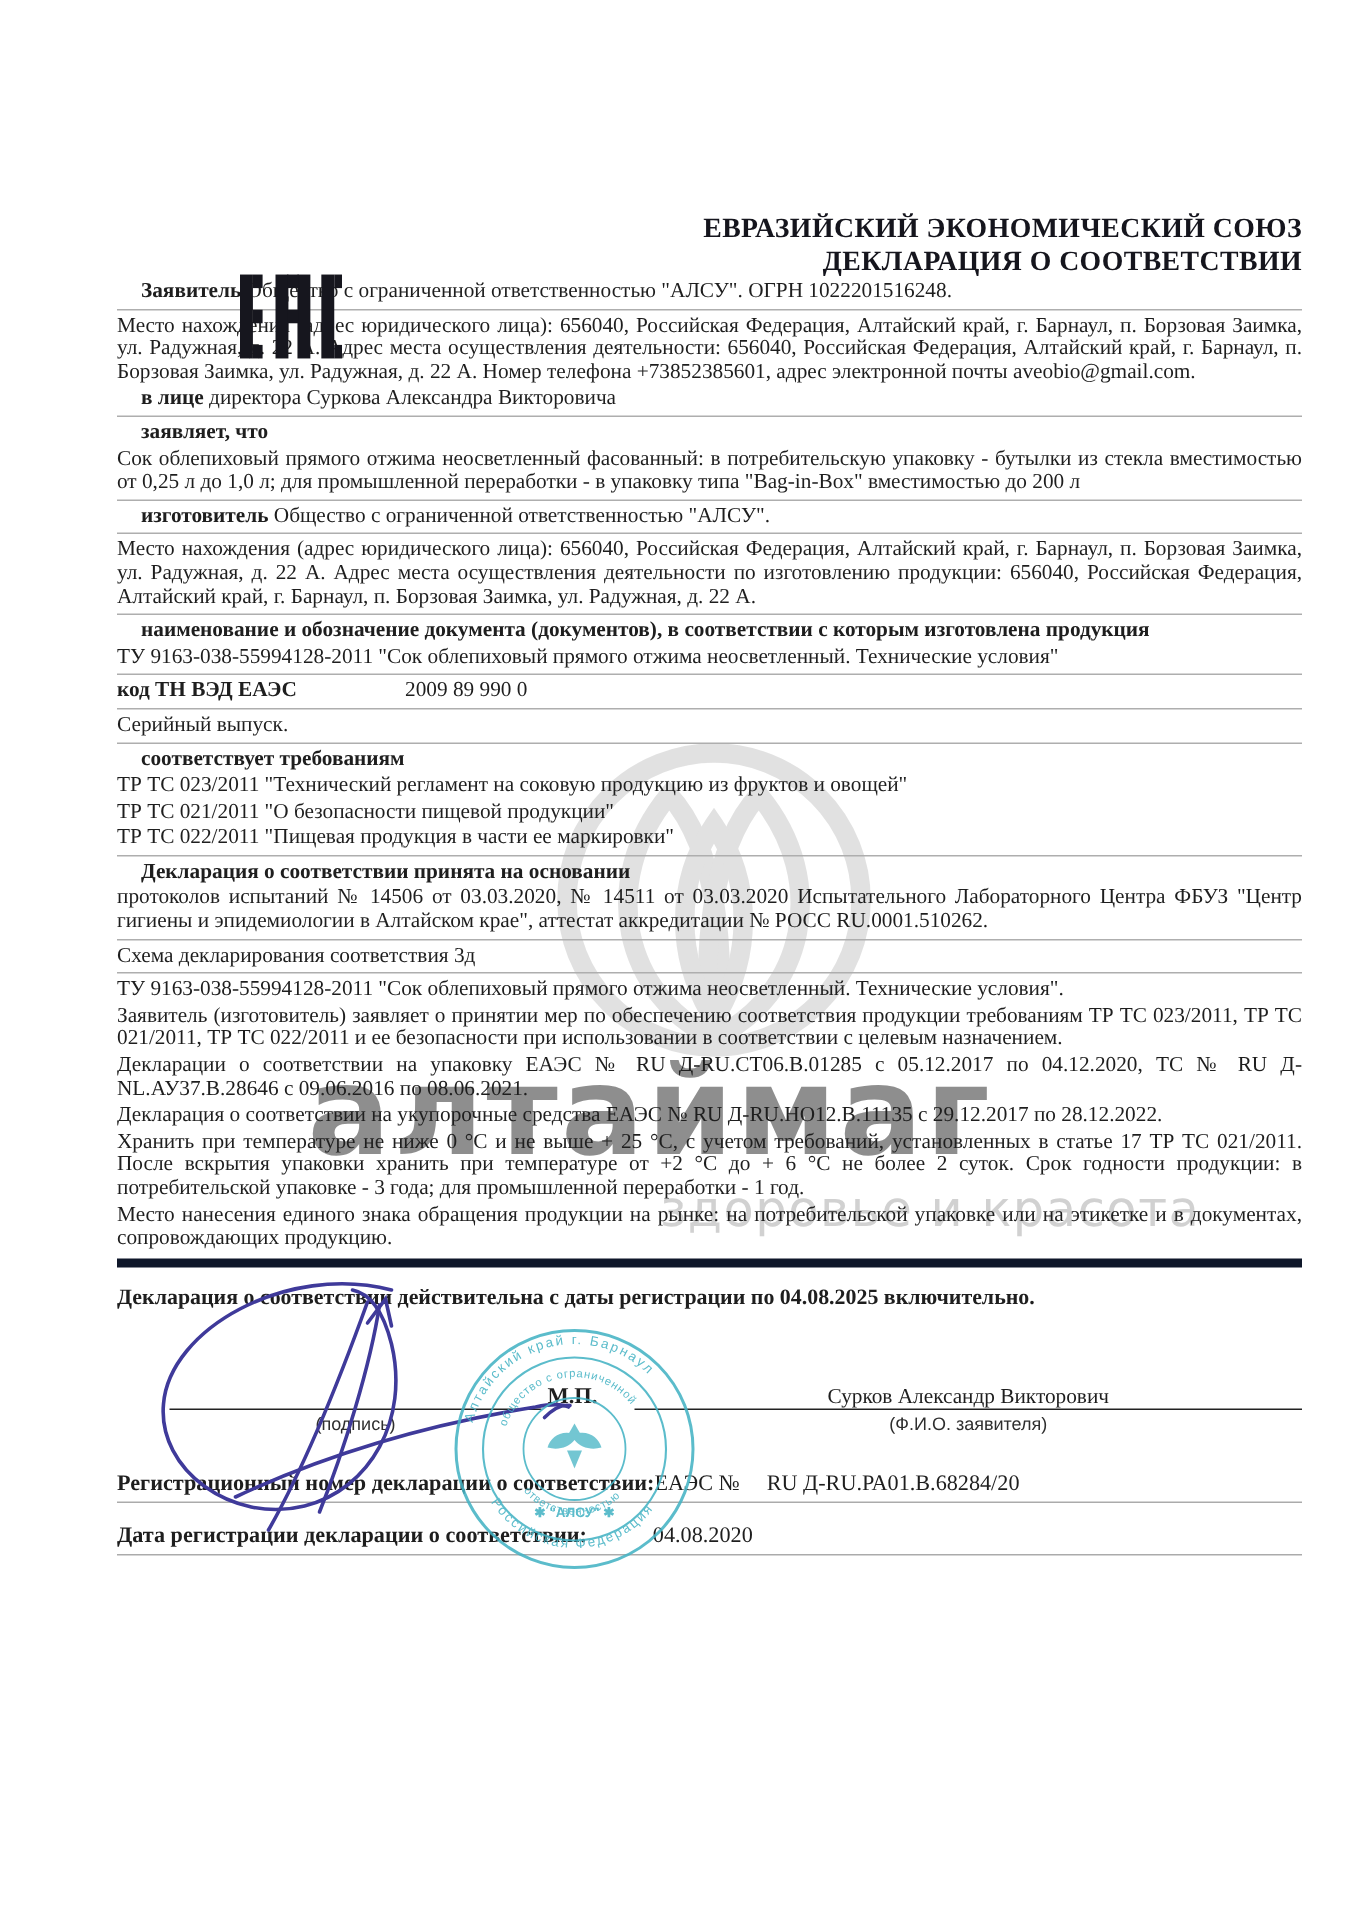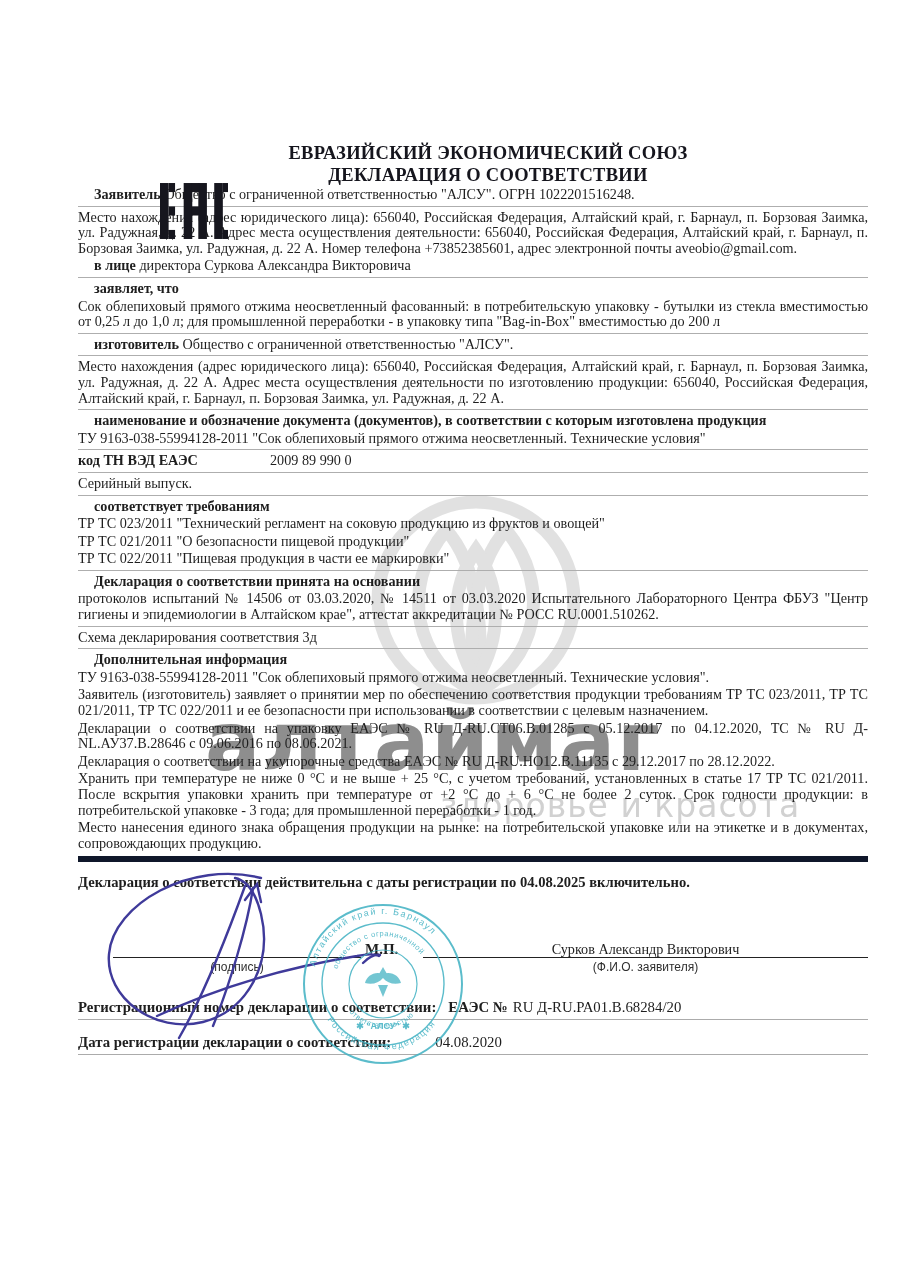--- a/index.html
+++ b/index.html
@@ -9,21 +9,21 @@
   .wm{position:absolute;inset:0;z-index:0;pointer-events:none;}
   .wm-emblem{position:absolute;left:358px;top:492px;opacity:.5;}
   .wm-brand{position:absolute;left:205px;top:694px;font-family:"DejaVu Sans","Liberation Sans",sans-serif;
             font-weight:bold;font-size:82px;letter-spacing:2px;color:#737373;opacity:.8;}
   .wm-tagline{position:absolute;left:440px;top:786px;font-family:"DejaVu Sans","Liberation Sans",sans-serif;
             font-size:33px;color:#c9c9c9;opacity:.85;letter-spacing:1px;}
   
   .content{position:relative;z-index:1;padding:0 32px 0 78px;}
   .hdr{position:relative;margin:0;padding-top:142px;}
   .eac-logo{position:absolute;left:82px;top:166px;}
-  .titles{text-align:center;padding-left:30px;font-weight:bold;font-size:18.5px;line-height:22px;letter-spacing:.3px;color:#15151d;}
+  .titles{text-align:right;padding-left:30px;font-weight:bold;font-size:18.5px;line-height:22px;letter-spacing:.3px;color:#15151d;}
   .body-start{margin-top:62px;}
   .p{font-size:14.2px;line-height:15.6px;text-align:justify;margin:0;padding:1px 0;}
   .b{font-weight:bold;margin-left:16px;}
   .rule{border-bottom:1px solid #aeaeae;padding-bottom:3px;margin-bottom:2px;}
   .rule-strong{border-bottom:6px solid #0f172a;padding-bottom:5px;margin-bottom:4px;}
   .row{display:flex;align-items:baseline;}
   .tnved-label{display:inline-block;width:192px;font-weight:bold;}
   .validity{font-weight:bold;margin-top:12px;font-size:14.6px;}
   
   .sign-area{position:relative;height:102px;margin-top:4px;}
@@ -32,22 +32,22 @@
   .mp{position:absolute;left:287px;top:45px;font-weight:bold;font-size:15px;}
   .fio-name{position:absolute;left:345px;right:0;top:45px;text-align:center;font-size:14.2px;}
   .cap{position:absolute;top:64px;text-align:center;font-family:"Liberation Sans","DejaVu Sans",sans-serif;
        font-size:12px;color:#2e2e2e;}
   .cap-sign{left:35px;width:248px;}
   .cap-fio{left:345px;right:0;}
   .sig-svg{position:absolute;left:17px;top:-30px;z-index:2;}
   .stamp-svg{position:absolute;left:222px;top:5px;z-index:2;opacity:.88;}
   .reg-row{display:flex;align-items:baseline;font-size:14.8px;padding:1px 0 3px 0;border-bottom:1px solid #ababab;}
   .reg-row .lbl{font-weight:bold;}
-  .reg-num-bold{font-weight:bold;margin-left:12px;}
-  .reg-num-rest{margin-left:5px;}
+  .reg-num-bold{font-weight:normal;}
+  .reg-num-rest{margin-left:18px;}
   .reg-date-val{margin-left:44px;}
   .reg-row.second{margin-top:13px;}
 </style>
 </head>
 <body>
 
 <div class="page">
 
   <div class="wm">
     <svg class="wm-emblem" width="236" height="216" viewBox="0 0 236 216" fill="none" stroke="#c4c4c4" stroke-width="13" stroke-linecap="round">
@@ -109,21 +109,20 @@
     <p class="p b">соответствует требованиям</p>
     <p class="p">ТР ТС 023/2011 "Технический регламент на соковую продукцию из фруктов и овощей"</p>
     <p class="p">ТР ТС 021/2011 "О безопасности пищевой продукции"</p>
     <p class="p rule">ТР ТС 022/2011 "Пищевая продукция в части ее маркировки"</p>
 
     <p class="p b">Декларация о соответствии принята на основании</p>
     <p class="p rule">протоколов испытаний № 14506 от 03.03.2020, № 14511 от 03.03.2020 Испытательного Лабораторного Центра ФБУЗ "Центр гигиены и эпидемиологии в Алтайском крае", аттестат аккредитации № РОСС RU.0001.510262.</p>
 
     <p class="p rule">Схема декларирования соответствия 3д</p>
 
-    <p class="p b">Дополнительная информация</p>
     <p class="p">ТУ 9163-038-55994128-2011 "Сок облепиховый прямого отжима неосветленный. Технические условия".</p>
     <p class="p">Заявитель (изготовитель) заявляет о принятии мер по обеспечению соответствия продукции требованиям ТР ТС 023/2011, ТР ТС 021/2011, ТР ТС 022/2011 и ее безопасности при использовании в соответствии с целевым назначением.</p>
     <p class="p">Декларации о соответствии на упаковку ЕАЭС № RU Д-RU.СТ06.В.01285 с 05.12.2017 по 04.12.2020, ТС № RU Д-NL.АУ37.В.28646 с 09.06.2016 по 08.06.2021.</p>
     <p class="p">Декларация о соответствии на укупорочные средства ЕАЭС № RU Д-RU.НО12.В.11135 с 29.12.2017 по 28.12.2022.</p>
     <p class="p">Хранить при температуре не ниже 0 °С и не выше + 25 °С, с учетом требований, установленных в статье 17 ТР ТС 021/2011. После вскрытия упаковки хранить при температуре от +2 °С до + 6 °С не более 2 суток. Срок годности продукции: в потребительской упаковке - 3 года; для промышленной переработки - 1 год.</p>
     <p class="p rule-strong">Место нанесения единого знака обращения продукции на рынке: на потребительской упаковке или на этикетке и в документах, сопровождающих продукцию.</p>
 
     <p class="p validity">Декларация о соответствии действительна с даты регистрации по 04.08.2025 включительно.</p>
 
     <div class="sign-area">

